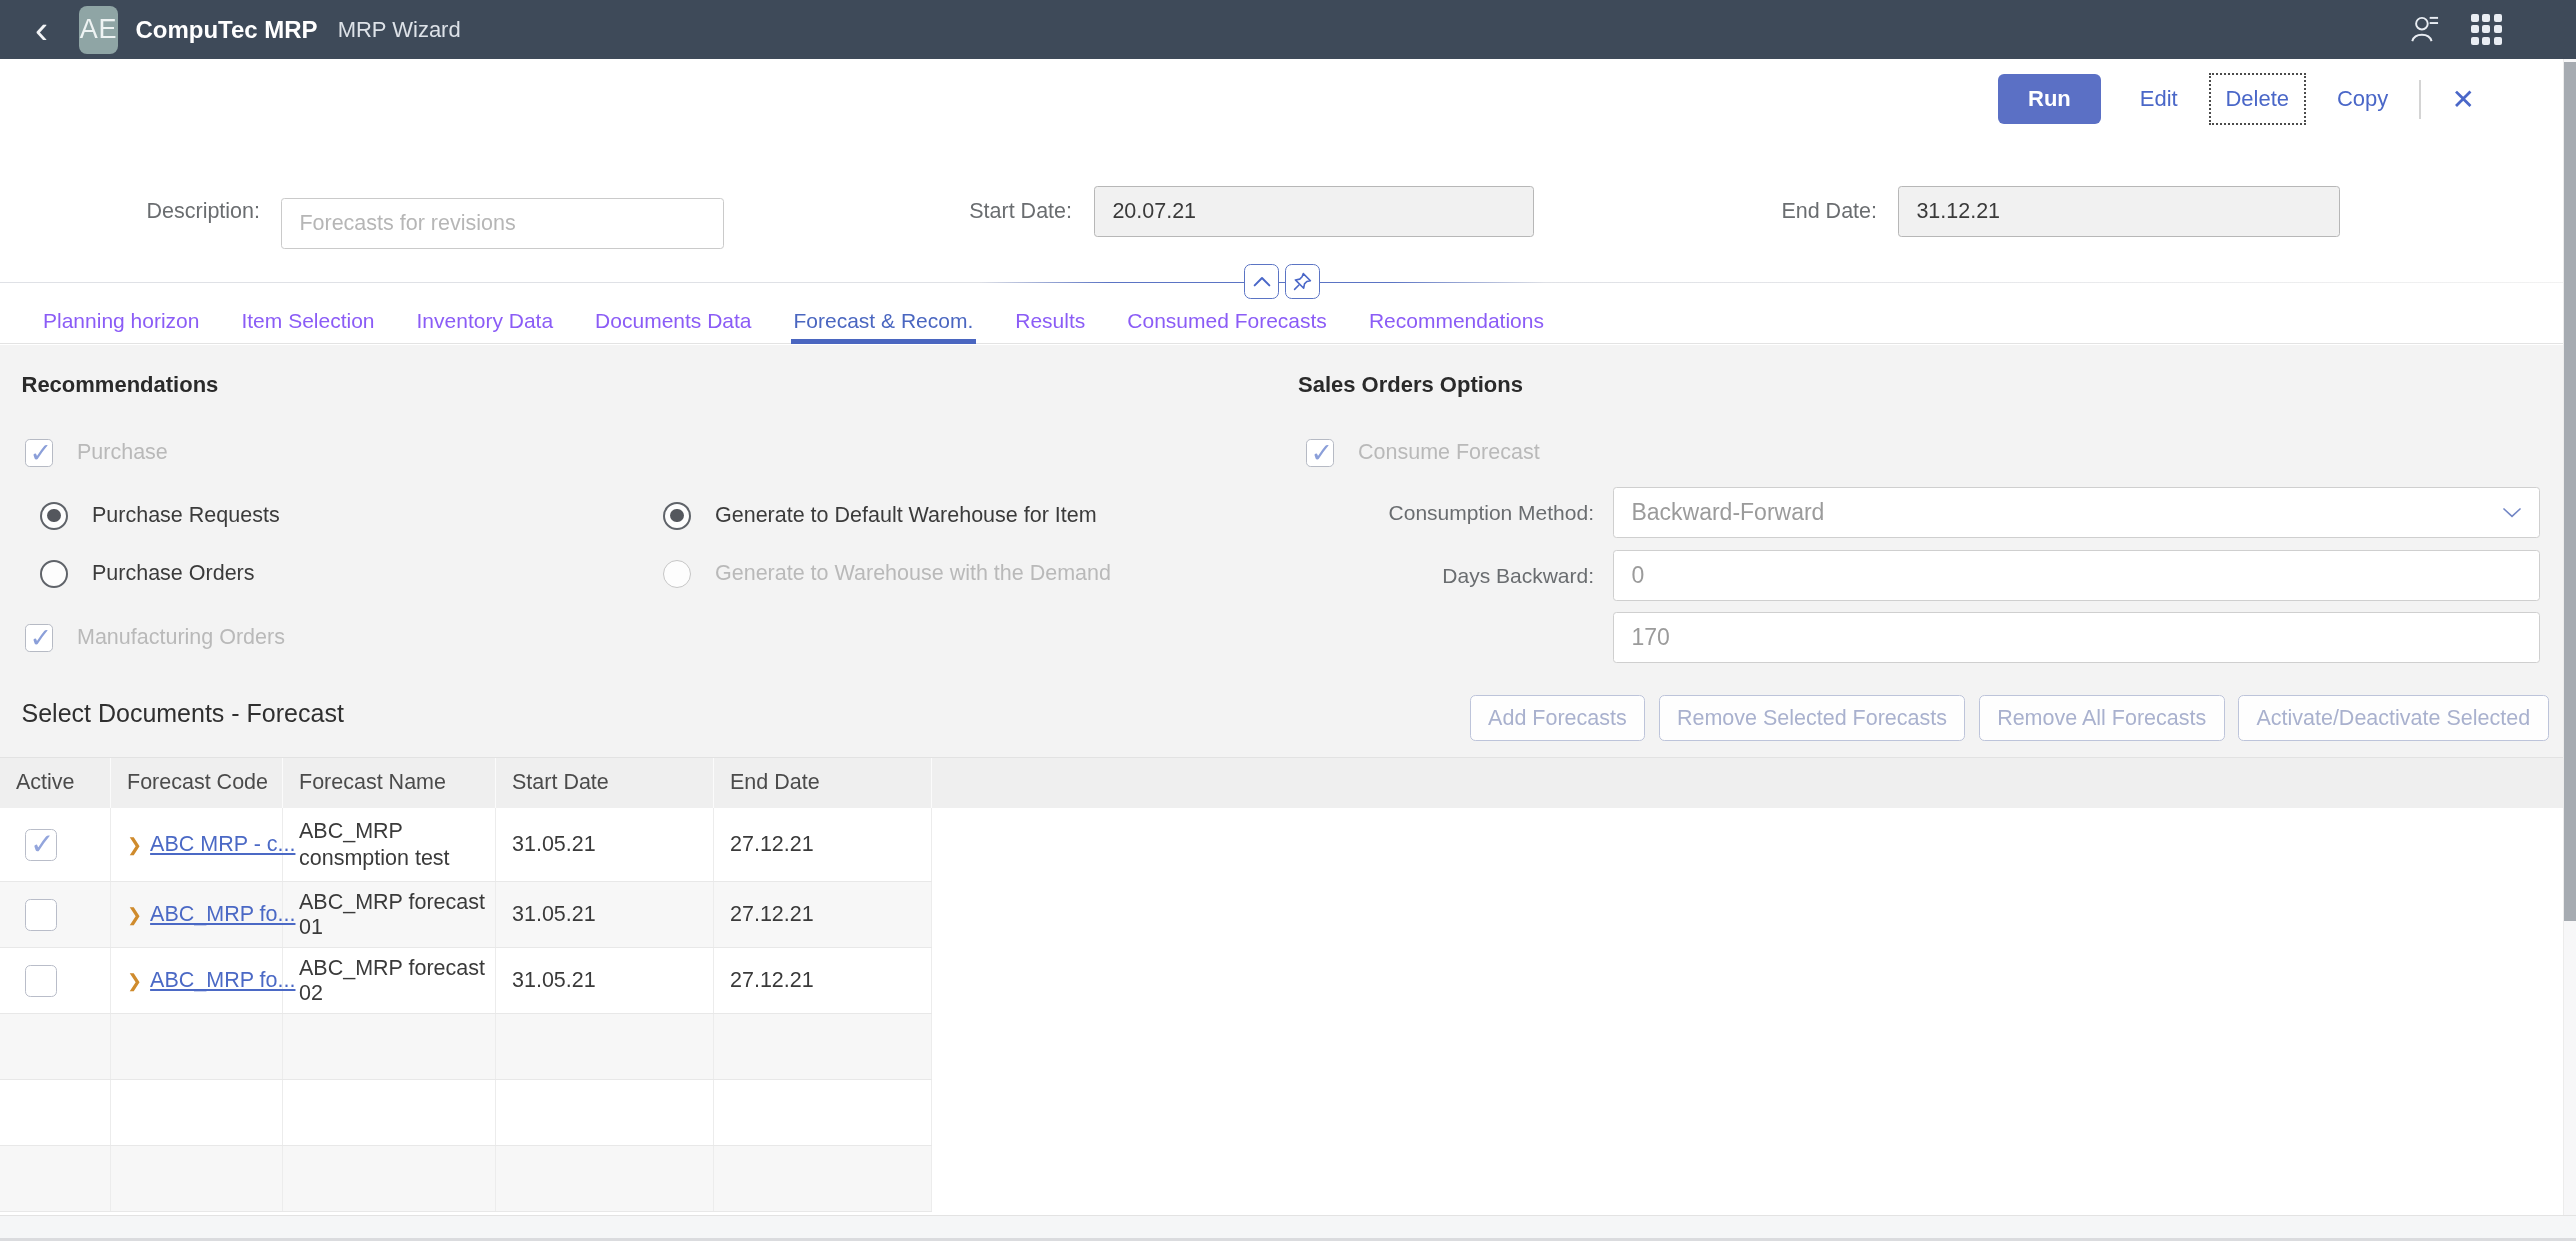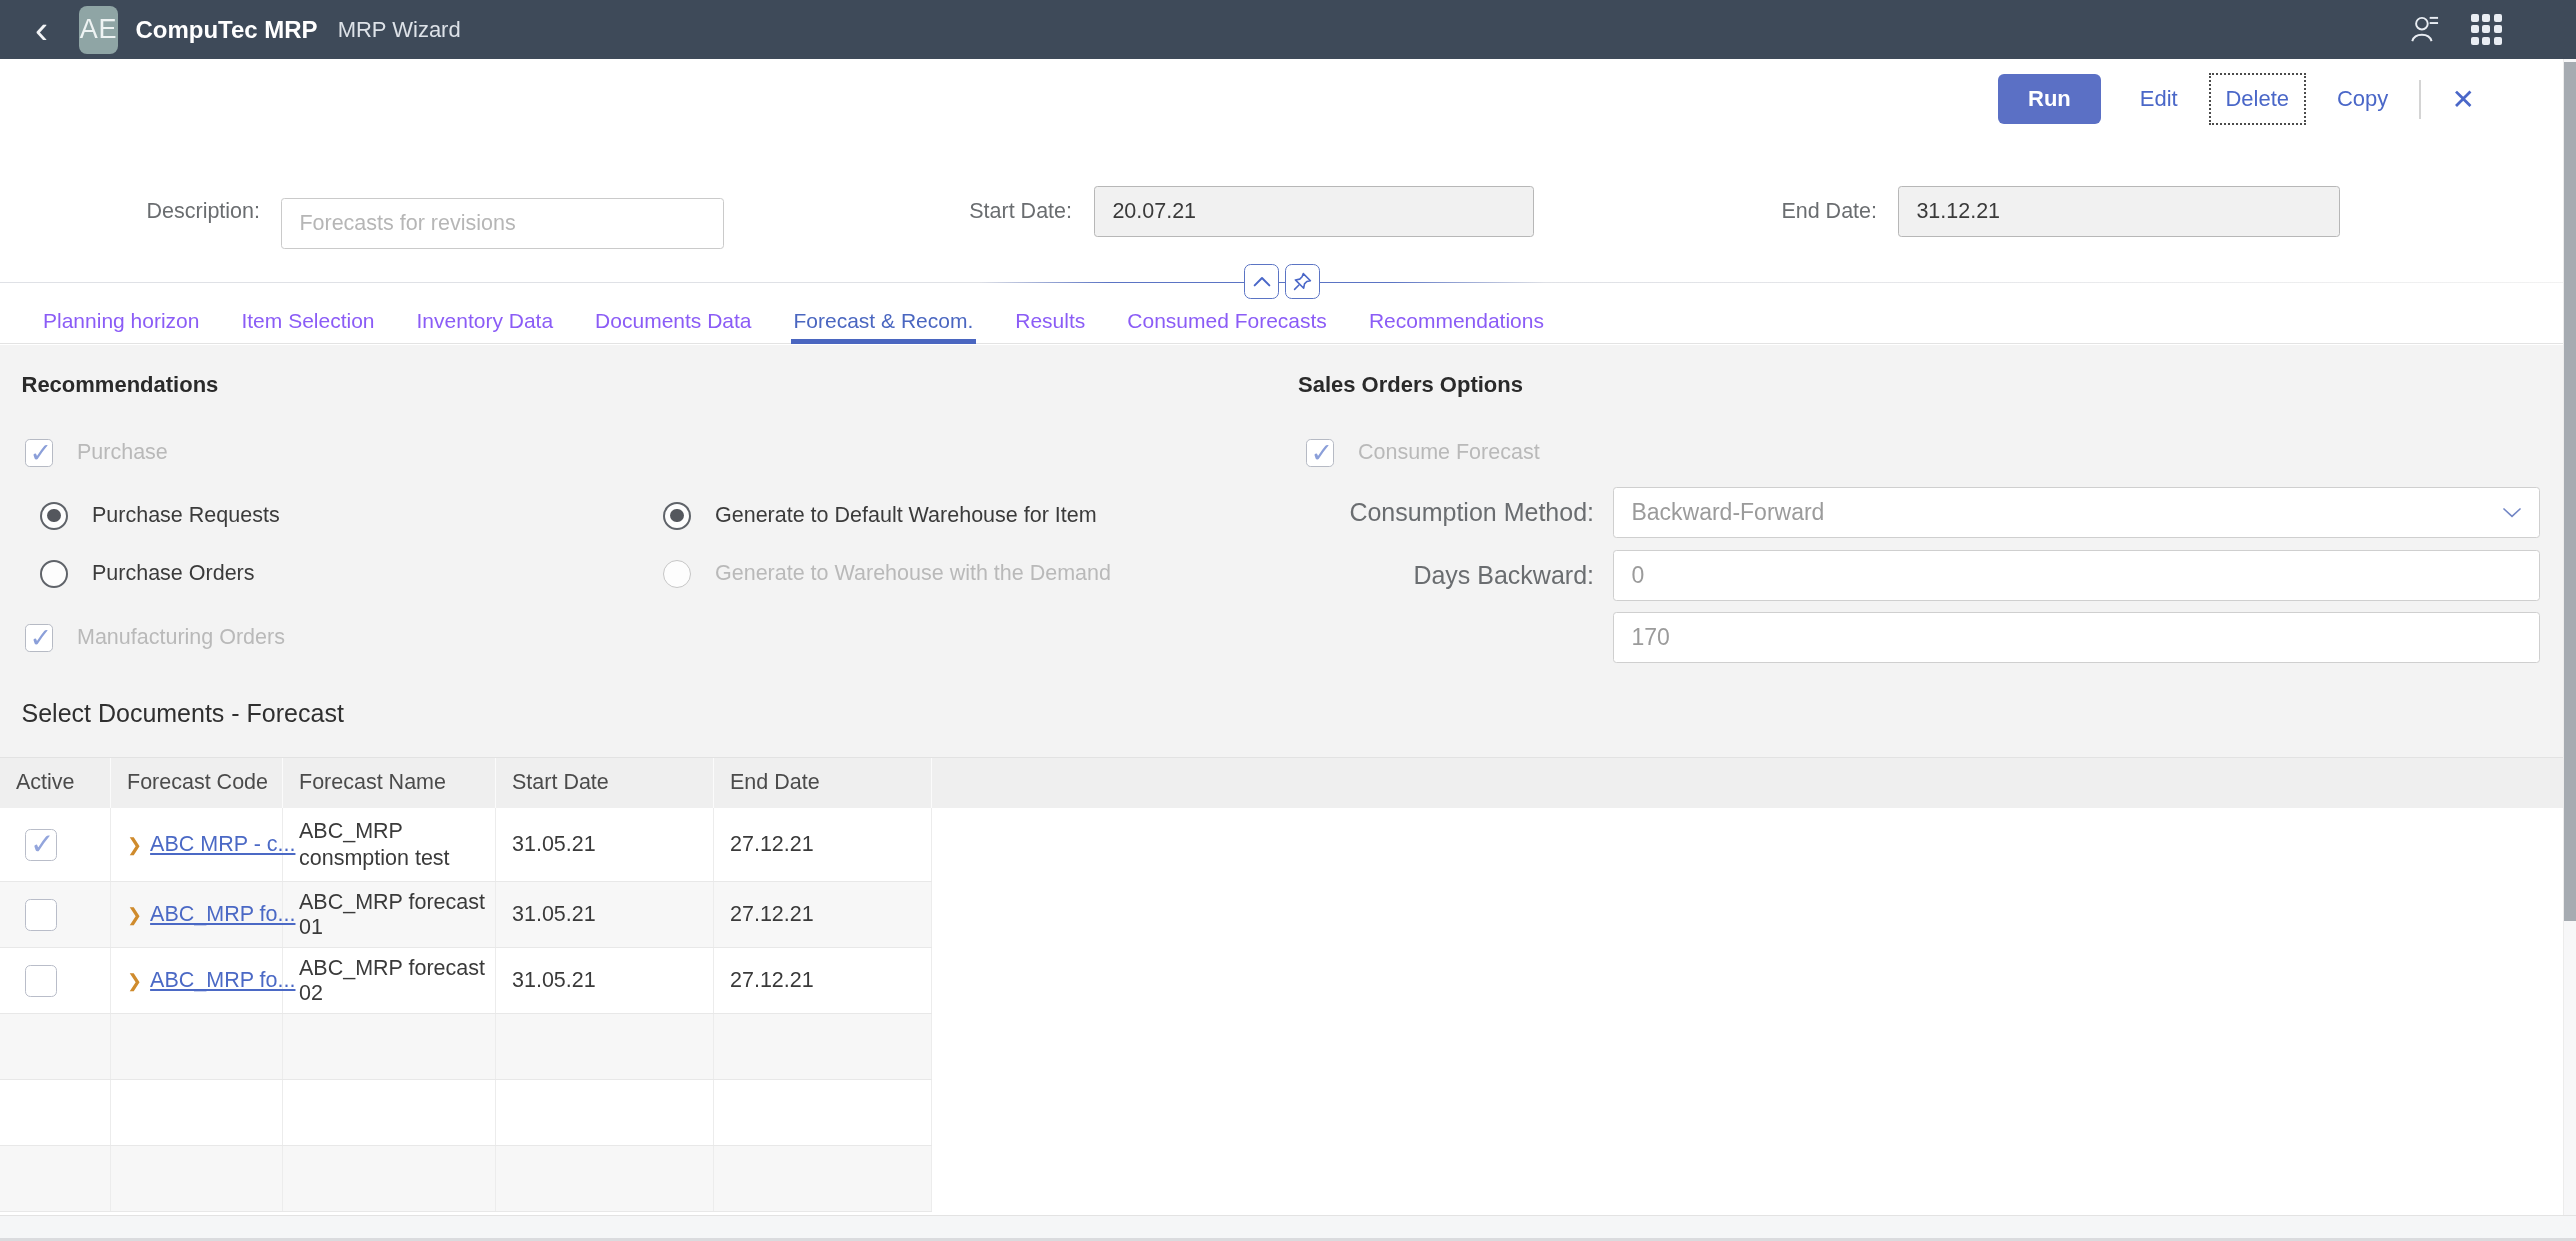--- a/index.html
+++ b/index.html
@@ -125,21 +125,21 @@
 
   #row-purchase        { left:25px;  top:90px; }
   #row-preq            { left:40px;  top:153px; }
   #row-pord            { left:40px;  top:211px; }
   #row-mfg             { left:25px;  top:275px; }
   #row-gen-default     { left:663px; top:153px; }
   #row-gen-demand      { left:663px; top:211px; }
   #row-consume         { left:1306px; top:90px; }
 
   .fld-label { position:absolute; left:1342px; width:252px; height:51px; line-height:51px;
-    font-size:25px; color:#6a6d70; text-align:right; }
+    font-size:21px; color:#6a6d70; text-align:right; }
   .fld-input {
     position:absolute; left:1613px; width:927px; height:51px; background:#fff;
     border:1.3px solid #cfcfcf; border-radius:3.4px; font-size:23px; color:#9b9b9b;
     padding:0 17.4px; font-family:"Liberation Sans",sans-serif; outline:none;
   }
   .fld-select { display:flex; align-items:center; justify-content:space-between; cursor:default; }
   #cm-label { top:142px; } #cm-input { top:142px; }
   #db-label { top:205px; } #db-input { top:205px; }
   #df-label { top:267px; } #df-input { top:267px; }
 
@@ -301,20 +301,26 @@
       <span>Backward-Forward</span>
       <svg width="20" height="12" viewBox="0 0 30 18">
         <polyline points="3,3 15,14 27,3" fill="none" stroke="#7286c5" stroke-width="2.5" stroke-linecap="round"></polyline>
       </svg>
     </div>
     <div class="fld-label" id="db-label">Days Backward:</div>
     <input class="fld-input" id="db-input" readonly="" value="0" style="">
     <input class="fld-input" id="df-input" readonly="" value="170" style="">
 
     <div class="docs-heading">Select Documents - Forecast</div>
+    <div class="docs-buttons">
+      <button class="btn-dis" disabled="">Add Forecasts</button>
+      <button class="btn-dis" disabled="">Remove Selected Forecasts</button>
+      <button class="btn-dis" disabled="">Remove All Forecasts</button>
+      <button class="btn-dis" disabled="">Activate/Deactivate Selected</button>
+    </div>
   </div>
 
   <div class="thead">
     <div class="th c-active">Active</div>
     <div class="th c-code">Forecast Code</div>
     <div class="th c-name">Forecast Name</div>
     <div class="th c-start">Start Date</div>
     <div class="th c-end">End Date</div>
     <div class="th c-fill"></div>
   </div>

